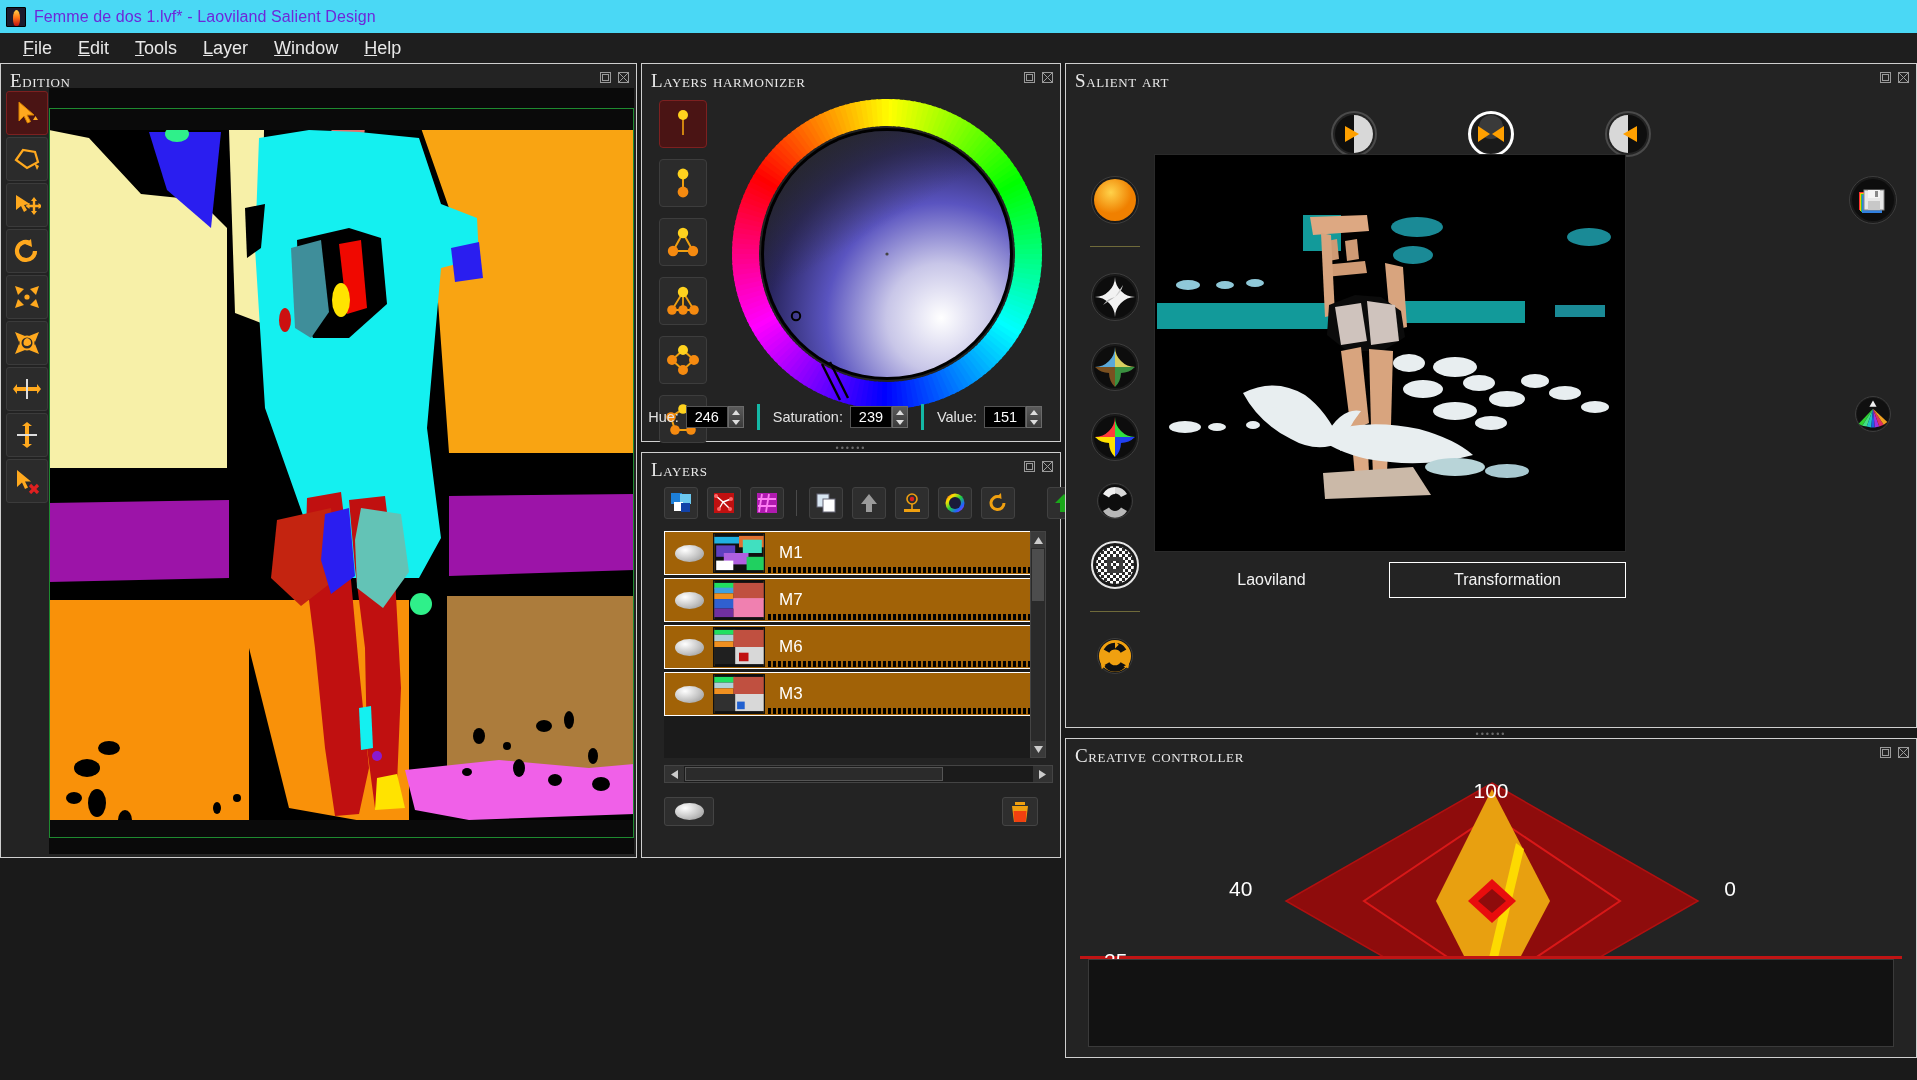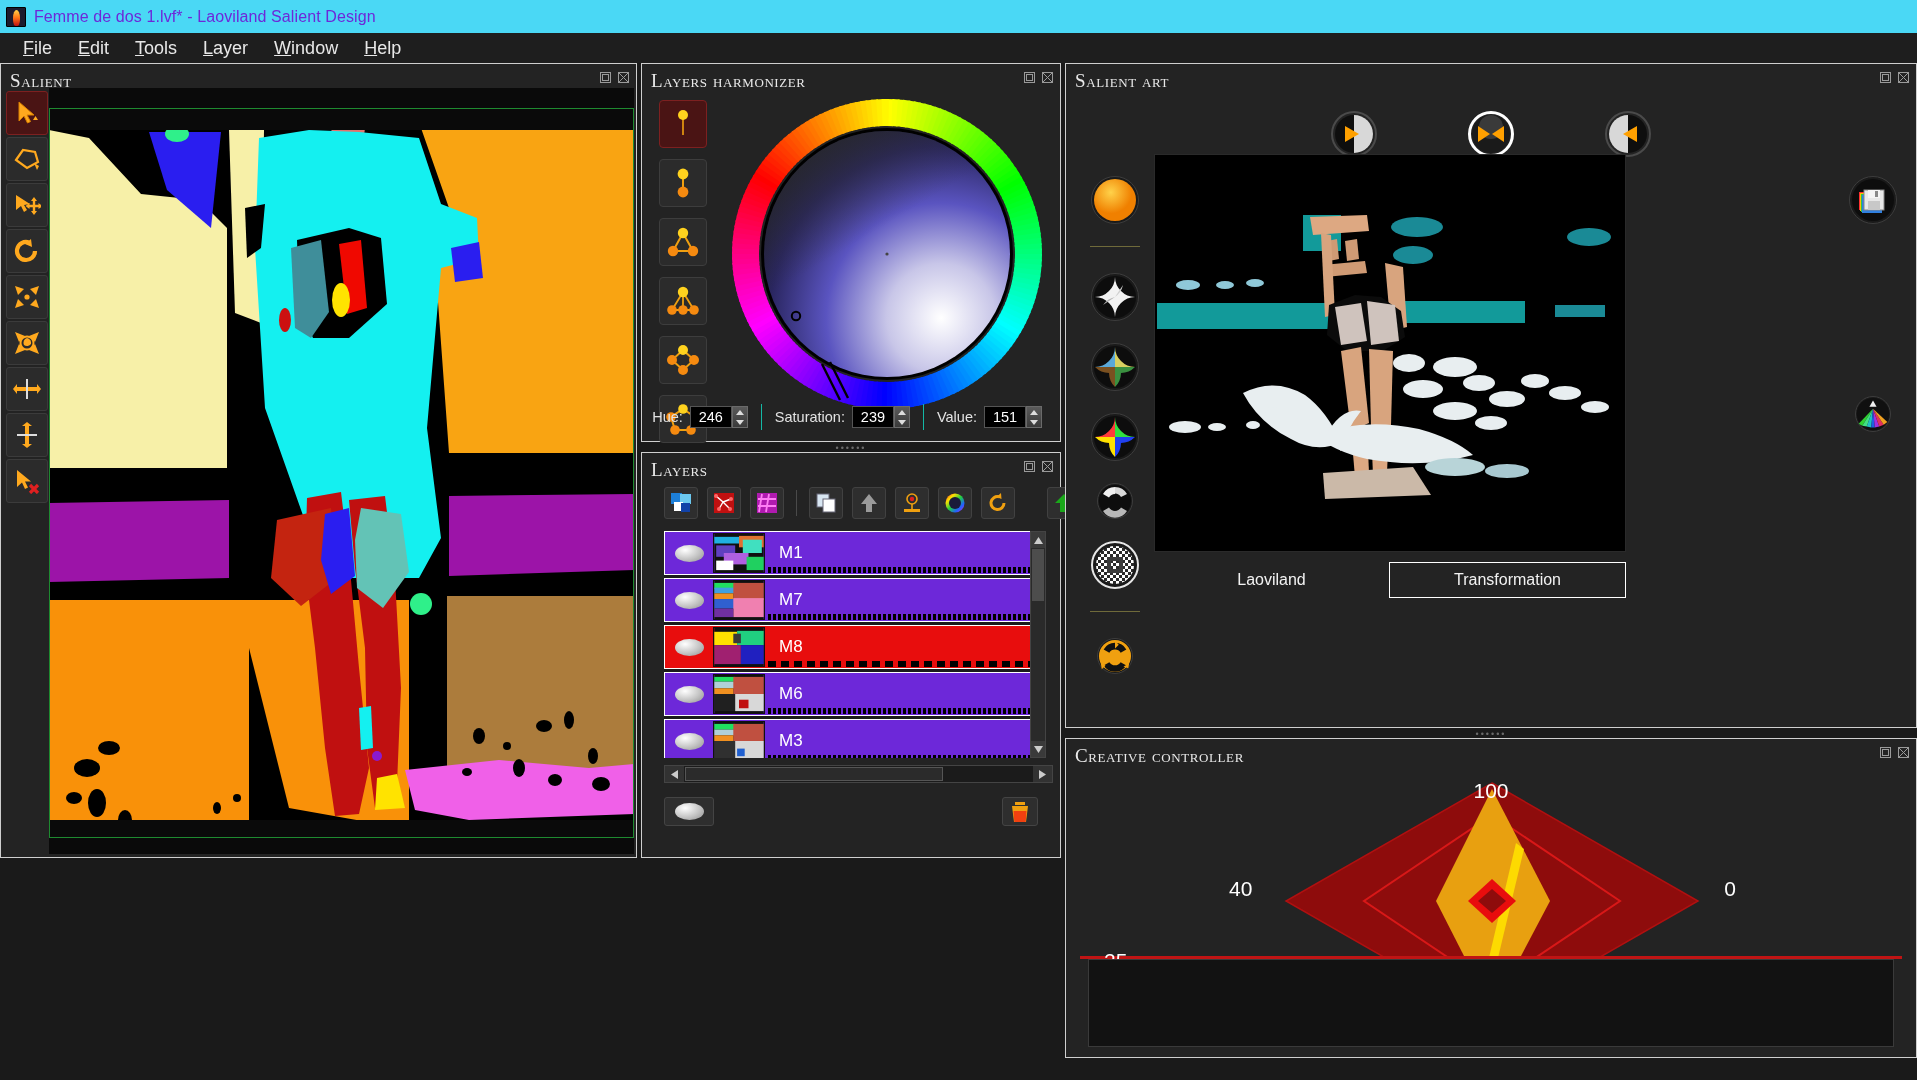--- a/index.html
+++ b/index.html
@@ -49,21 +49,21 @@
   #harmonizer { left:641px; top:63px; width:420px; height:379px; }
   #harmony-presets { position:absolute; left:17px; top:36px; }
   .hpreset { width:48px; height:48px; margin-bottom:11px; background:#2b2b2b;
              border:1px solid #3d3d3d; border-radius:4px; display:flex;
              align-items:center; justify-content:center; cursor:pointer; }
   .hpreset.active { background:#4a1414; border-color:#7d2020; }
   #wheel-area { position:absolute; left:85px; top:30px; width:320px; height:320px; cursor:crosshair; }
   #hsv-row { position:absolute; left:12px; bottom:10px; right:12px; height:28px;
              display:flex; align-items:center; justify-content:flex-end; gap:0px; }
   .hsv-group { display:flex; align-items:center; padding:0 13px;
-               border-right:1px solid #14b8a6; height:26px; }
+               border-right:3px solid #14b8a6; height:26px; }
   .hsv-group:last-child { border-right:none; padding-right:6px; }
   .hsv-label { color:#e2e2e2; font-size:14.5px; margin-right:7px; }
   .hsv-box { background:#000; border:1px solid #555; color:#fff; font-size:14.5px;
              padding:2px 7px; min-width:42px; text-align:center; }
   .spin { width:16px; height:22px; background:linear-gradient(180deg,#5a5a5a,#3a3a3a);
           border:1px solid #6a6a6a; display:flex; flex-direction:column;
           align-items:center; justify-content:space-around; cursor:pointer; }
   .spin i { display:block; width:0; height:0; border-left:4px solid transparent;
             border-right:4px solid transparent; }
   .spin i.up { border-bottom:5px solid #ddd; }
@@ -73,21 +73,21 @@
   #layers { left:641px; top:452px; width:420px; height:406px; }
   #layers-toolbar { position:absolute; left:22px; top:34px; display:flex;
                     align-items:center; gap:9px; }
   .lbtn { width:34px; height:32px; background:#2e2e2e; border:1px solid #414141;
           border-radius:3px; display:flex; align-items:center; justify-content:center;
           cursor:pointer; }
   .lsep { width:1px; height:26px; background:#4a4a4a; margin:0 3px; }
   .lgap { width:14px; }
   #layer-list { position:absolute; left:22px; top:78px; width:373px; height:227px;
                 overflow:hidden; background:#1b1b1b; }
-  .layer-row { position:relative; height:44px; margin-bottom:3px; background:#6d28d9;
+  .layer-row { position:relative; height:44px; margin-bottom:3px; background:#a16207;
                border:1px solid #fff; display:flex; align-items:center; cursor:pointer; }
   .layer-row.sel { background:#e80d0d; }
   .layer-vis { width:48px; display:flex; align-items:center; justify-content:center; }
   .vis-ellipse { width:29px; height:17px; border-radius:50%;
                  background:radial-gradient(ellipse at 35% 30%,#fff,#c4c4c4 55%,#8e8e8e); }
   .layer-thumb { width:52px; height:40px; border:1px solid #111; flex:none; }
   .layer-name { flex:1; color:#fff; font-size:17px; padding-left:14px; }
   .layer-dots { position:absolute; left:103px; right:2px; bottom:1px; height:6px; }
   #vscroll { position:absolute; right:14px; top:78px; width:16px; height:227px;
              background:#2a2a2a; border:1px solid #444; }
@@ -157,21 +157,21 @@
 <div id="menubar">
   <div class="menu-item"><span class="u">F</span>ile</div>
   <div class="menu-item"><span class="u">E</span>dit</div>
   <div class="menu-item"><span class="u">T</span>ools</div>
   <div class="menu-item"><span class="u">L</span>ayer</div>
   <div class="menu-item"><span class="u">W</span>indow</div>
   <div class="menu-item"><span class="u">H</span>elp</div>
 </div>
 
 <div class="panel" id="edition">
-  <div class="panel-title">Salient</div>
+  <div class="panel-title">Edition</div>
   <div class="panel-btns">
     <div class="pbtn">
         <svg width="13" height="13">
           <rect x="1.5" y="1.5" width="10" height="10" fill="none" stroke="#9a9a9a"></rect>
           <rect x="3.5" y="3.5" width="6" height="6" fill="none" stroke="#9a9a9a"></rect>
         </svg>
       </div>
     <div class="pbtn">
         <svg width="13" height="13">
           <rect x="1.5" y="1.5" width="10" height="10" fill="none" stroke="#9a9a9a"></rect>
@@ -800,40 +800,20 @@
         <rect y="13" width="20" height="6" fill="#f09020"></rect>
           <rect y="19" width="22" height="10" fill="#3060d0"></rect>
         <rect x="20" y="18" width="32" height="20" fill="#f080b0"></rect>
           <rect y="29" width="20" height="9" fill="#7030a0"></rect>
       </svg>
       <div class="layer-name">M7</div>
       <svg class="layer-dots">
           <rect width="100%" height="100%" fill="url(#d1)"></rect>
         </svg>
     </div>
-    <div class="layer-row sel">
-      <div class="layer-vis">
-          <div class="vis-ellipse"></div>
-        </div>
-      <svg class="layer-thumb" viewBox="0 0 52 40">
-        <rect width="52" height="40" fill="#101010"></rect>
-          <rect y="4" width="24" height="14" fill="#ffe000"></rect>
-        <rect x="24" y="3" width="28" height="15" fill="#20d080"></rect>
-          <rect x="20" y="6" width="8" height="10" fill="#3a3a3a"></rect>
-        <rect y="18" width="28" height="20" fill="#a02070"></rect>
-          <rect x="28" y="18" width="24" height="20" fill="#2020c0"></rect>
-      </svg>
-      <div class="layer-name">M8</div>
-      <svg class="layer-dots">
-          <pattern id="d2" width="13" height="6" patternUnits="userSpaceOnUse">
-            <rect width="8" height="6" fill="#000"></rect>
-          </pattern>
-          <rect width="100%" height="100%" fill="url(#d2)"></rect>
-        </svg>
-    </div>
     <div class="layer-row">
       <div class="layer-vis">
           <div class="vis-ellipse"></div>
         </div>
       <svg class="layer-thumb" viewBox="0 0 52 40">
         <rect width="52" height="40" fill="#101010"></rect>
           <rect y="2" width="22" height="5" fill="#20e060"></rect>
         <rect y="7" width="22" height="7" fill="#b0d0d8"></rect>
           <rect x="20" y="2" width="32" height="18" fill="#c05040"></rect>
         <rect y="14" width="20" height="6" fill="#f09020"></rect>

